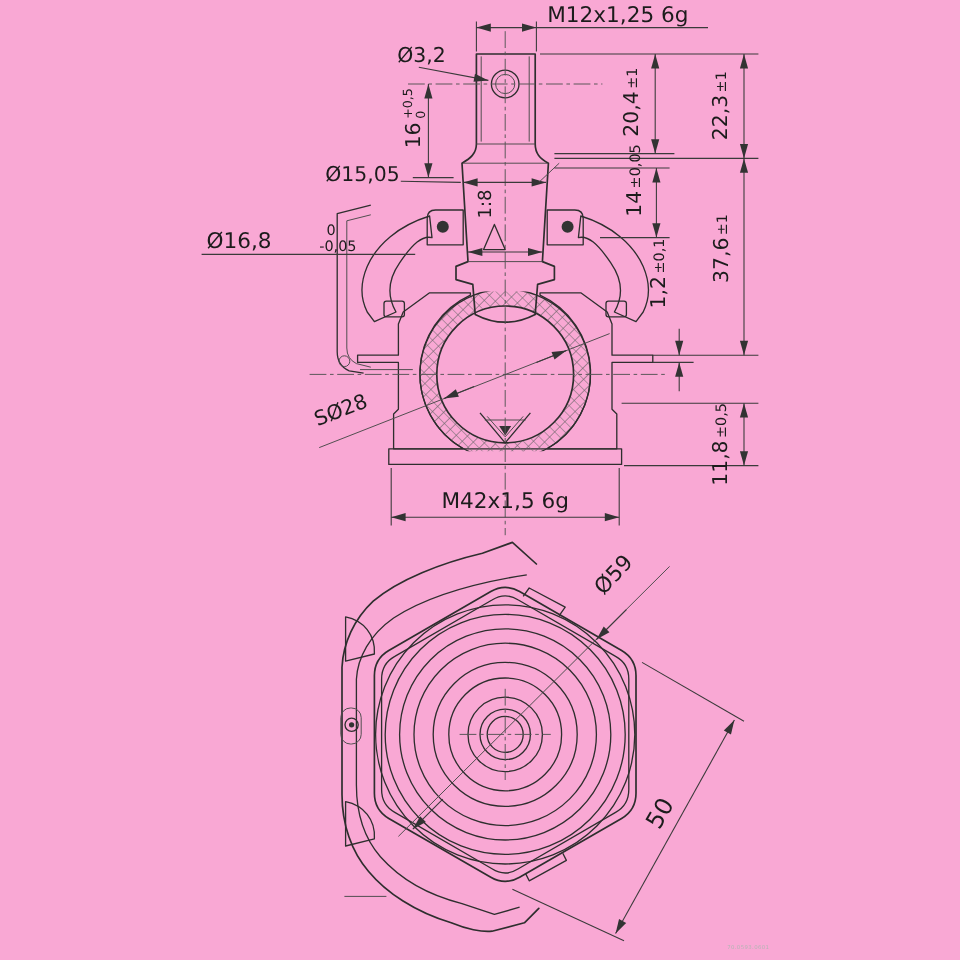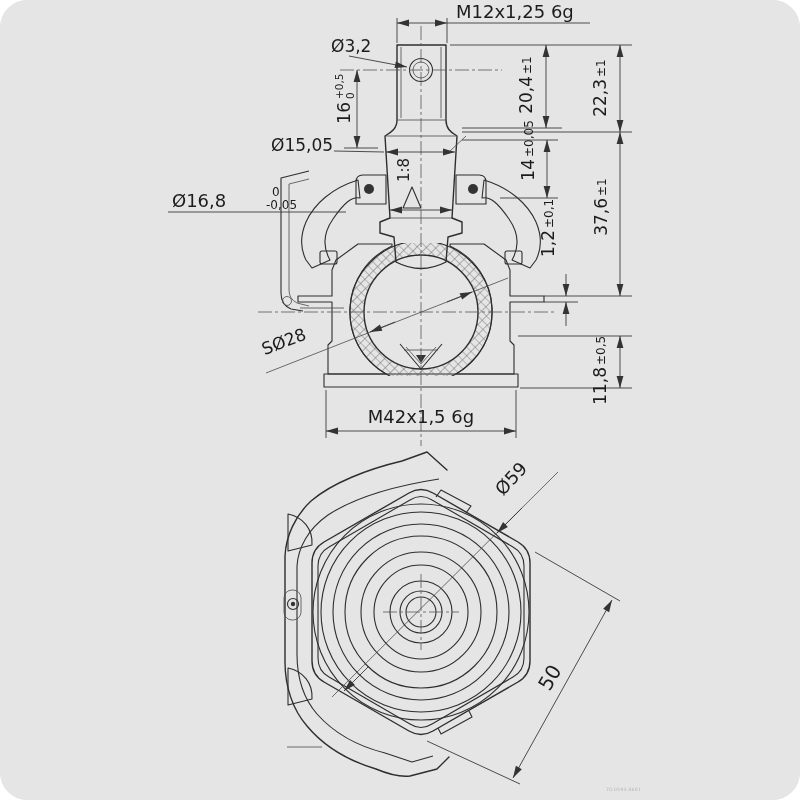--- a/index.html
+++ b/index.html
@@ -1,16 +1,16 @@
 <!DOCTYPE html>
 <html><head>
 <meta charset="utf-8">
 <style>
   html,body{margin:0;padding:0;background:#ffffff;}
-  .stage{width:800px;height:800px;position:relative;background:#e5e5e5;overflow:hidden;border-radius:27px;}
+  .stage{width:800px;height:800px;position:relative;background:#f9a8d4;overflow:hidden;}
   svg{display:block;}
   svg text{font-family:"DejaVu Sans","Liberation Sans",sans-serif;fill:#1c1c1c;}
   .ln{stroke:#2e2e2e;stroke-width:1.4;fill:none;stroke-linejoin:round;stroke-linecap:round;}
   .ln2{stroke:#2e2e2e;stroke-width:1.1;fill:none;stroke-linejoin:round;}
   .thin{stroke:#4a4a4a;stroke-width:0.8;fill:none;}
   .dimln{stroke:#3a3a3a;stroke-width:0.9;fill:none;}
   .cl{stroke:#555;stroke-width:0.8;fill:none;stroke-dasharray:14 3 3 3;}
   .dim{font-size:17px;}
   .dim-lg{font-size:18px;}
   .dim-xl{font-size:20px;}

